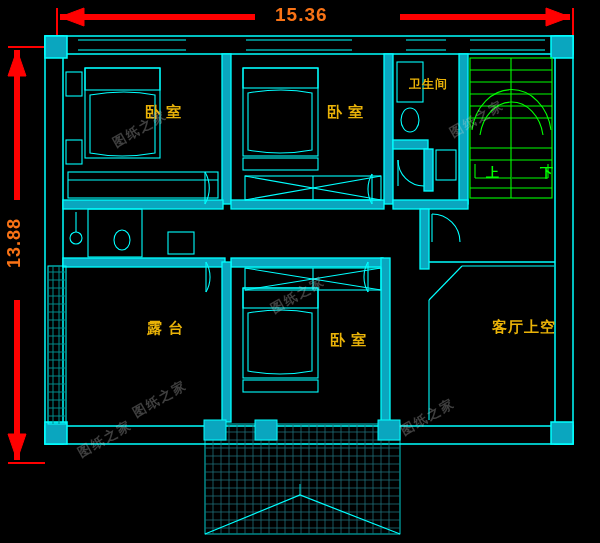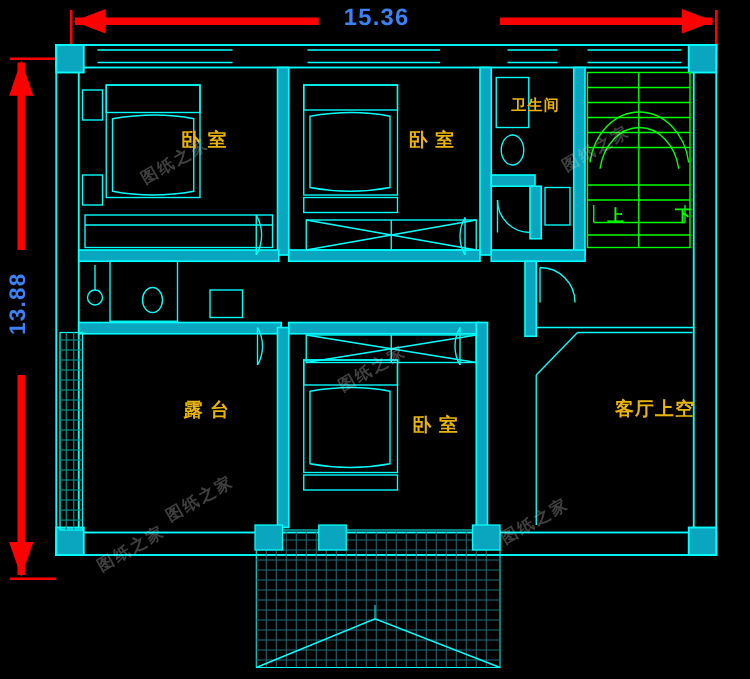--- a/index.html
+++ b/index.html
@@ -1,18 +1,18 @@
 <!DOCTYPE html>
 <html><head>
 <meta charset="utf-8">
 <style>
   html,body{margin:0;padding:0;background:#000;}
   body{width:600px;height:543px;overflow:hidden;font-family:"Liberation Sans",sans-serif;}
   #stage{position:relative;width:600px;height:543px;background:#000;}
-  .dim-text{position:absolute;color:#3b82f6;font-size:19px;font-weight:bold;letter-spacing:1px;}
+  .dim-text{position:absolute;color:#f97316;font-size:19px;font-weight:bold;letter-spacing:1px;}
   .dim-text.vert{writing-mode:vertical-rl;transform:rotate(180deg);font-size:18px;}
   .room-label{position:absolute;color:#eab308;font-size:15px;font-weight:bold;letter-spacing:1px;white-space:nowrap;}
   .room-label.small{font-size:12px;}
   .stair-label{position:absolute;color:#00ff00;font-size:13px;font-weight:bold;}
   .wm{position:absolute;color:rgba(210,210,210,0.30);font-size:13px;font-weight:bold;letter-spacing:2px;transform:rotate(-30deg);white-space:nowrap;pointer-events:none;}
   svg{position:absolute;left:0;top:0;}
 </style>
 </head>
 <body>
 

